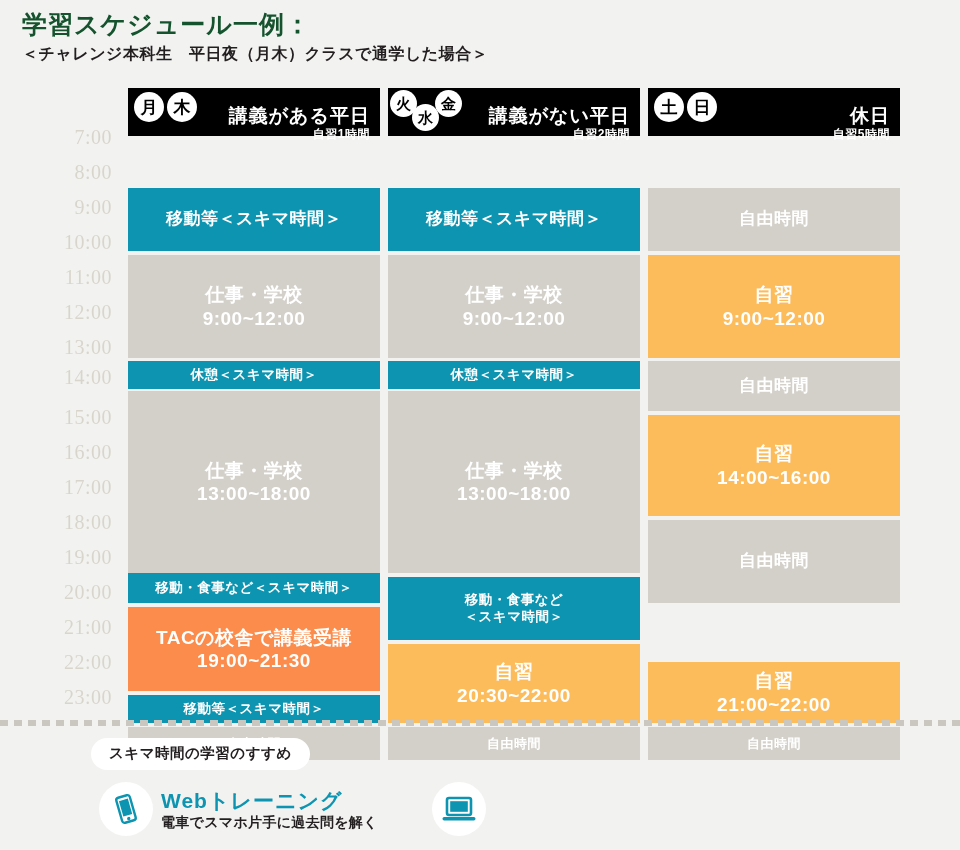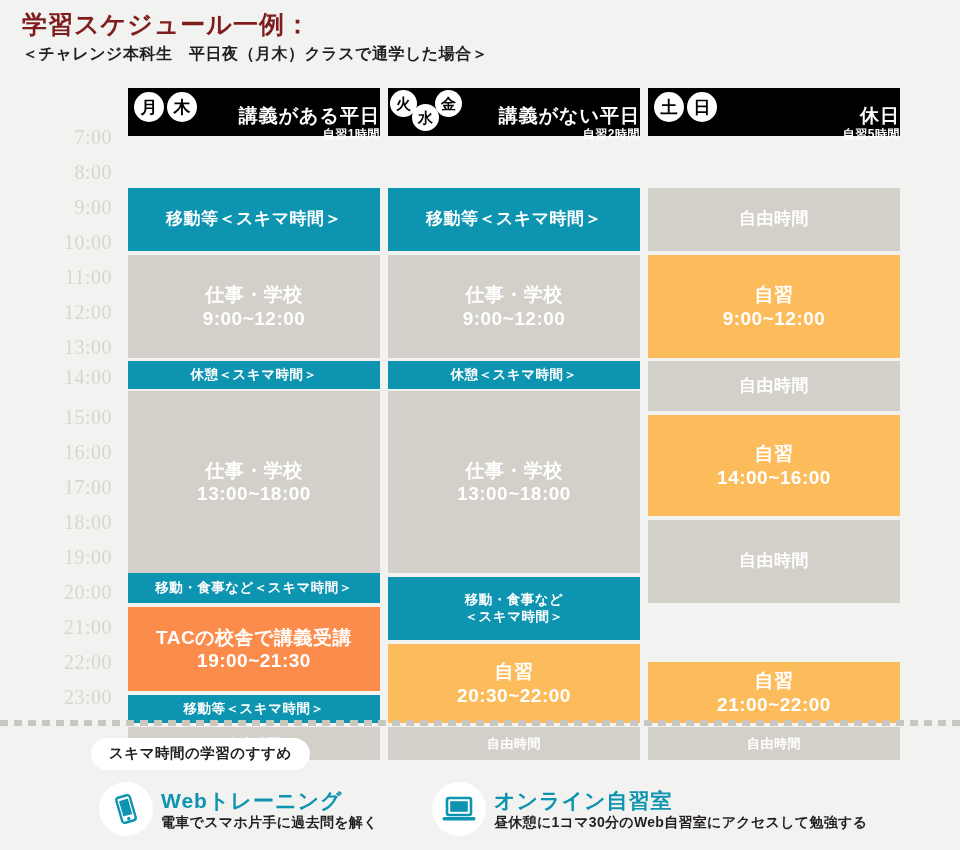--- a/index.html
+++ b/index.html
@@ -7,21 +7,21 @@
     width: 960px; height: 850px;
     background: #f2f2f0;
     font-family: "Liberation Sans", "DejaVu Sans", sans-serif;
     overflow: hidden;
   }
   #root { position: relative; width: 960px; height: 850px; }
 
   
   .title {
     position: absolute; left: 22px; top: 8px;
-    font-size: 25px; font-weight: 700; color: #7f1d1d;
+    font-size: 25px; font-weight: 700; color: #14532d;
     letter-spacing: 1px; white-space: nowrap;
   }
   .subtitle {
     position: absolute; left: 22px; top: 44px;
     font-size: 16px; font-weight: 700; color: #231f20;
     letter-spacing: 0.5px; white-space: nowrap;
   }
 
   
   .time-axis { position: absolute; left: 0; top: 120px; width: 120px; height: 600px; }
@@ -51,21 +51,21 @@
     display: flex; align-items: center; justify-content: center;
     line-height: 1;
   }
   .dc-a { left: 6px;  top: 4px; }
   .dc-b { left: 39px; top: 4px; }
   .c2 .dc-a { left: 2px;  top: 2px;  width: 27px; height: 27px; font-size: 15px; }
   .c2 .dc-b { left: 24px; top: 16px; width: 27px; height: 27px; font-size: 15px; }
   .c2 .dc-c { left: 47px; top: 2px;  width: 27px; height: 27px; font-size: 15px; }
 
   .head-text {
-    flex: 1; padding-right: 0; text-align: right;
+    flex: 1; padding-right: 10px; text-align: right;
     line-height: 1.05;
     margin-top: 23px;
   }
   .head-main { font-size: 19px; font-weight: 700; letter-spacing: 1px; }
   .head-sub  { font-size: 12px; font-weight: 700; letter-spacing: 0.5px; margin-top: 2px; }
 
   .col-body { position: relative; width: 252px; height: 576px; }
 
   .block {
     position: absolute; left: 0; width: 252px;
@@ -341,19 +341,15 @@
     </div>
 
     <div class="promo promo-2">
       <div class="promo-icon">
         <svg width="36" height="32" viewBox="0 0 36 32" aria-hidden="true">
           <rect x="6" y="5" width="24" height="17" rx="2" fill="none" stroke="#0d94b0" stroke-width="2.6"></rect>
           <rect x="9.2" y="8.2" width="17.6" height="10.6" fill="#0d94b0"></rect>
           <rect x="1.5" y="24" width="33" height="3.4" rx="1.7" fill="#0d94b0"></rect>
         </svg>
       </div>
-      <div class="promo-text">
-        <div class="promo-title">オンライン自習室</div>
-        <div class="promo-desc">昼休憩に1コマ30分のWeb自習室にアクセスして勉強する</div>
-      </div>
     </div>
   </div>
 </div>
 
 </body></html>

